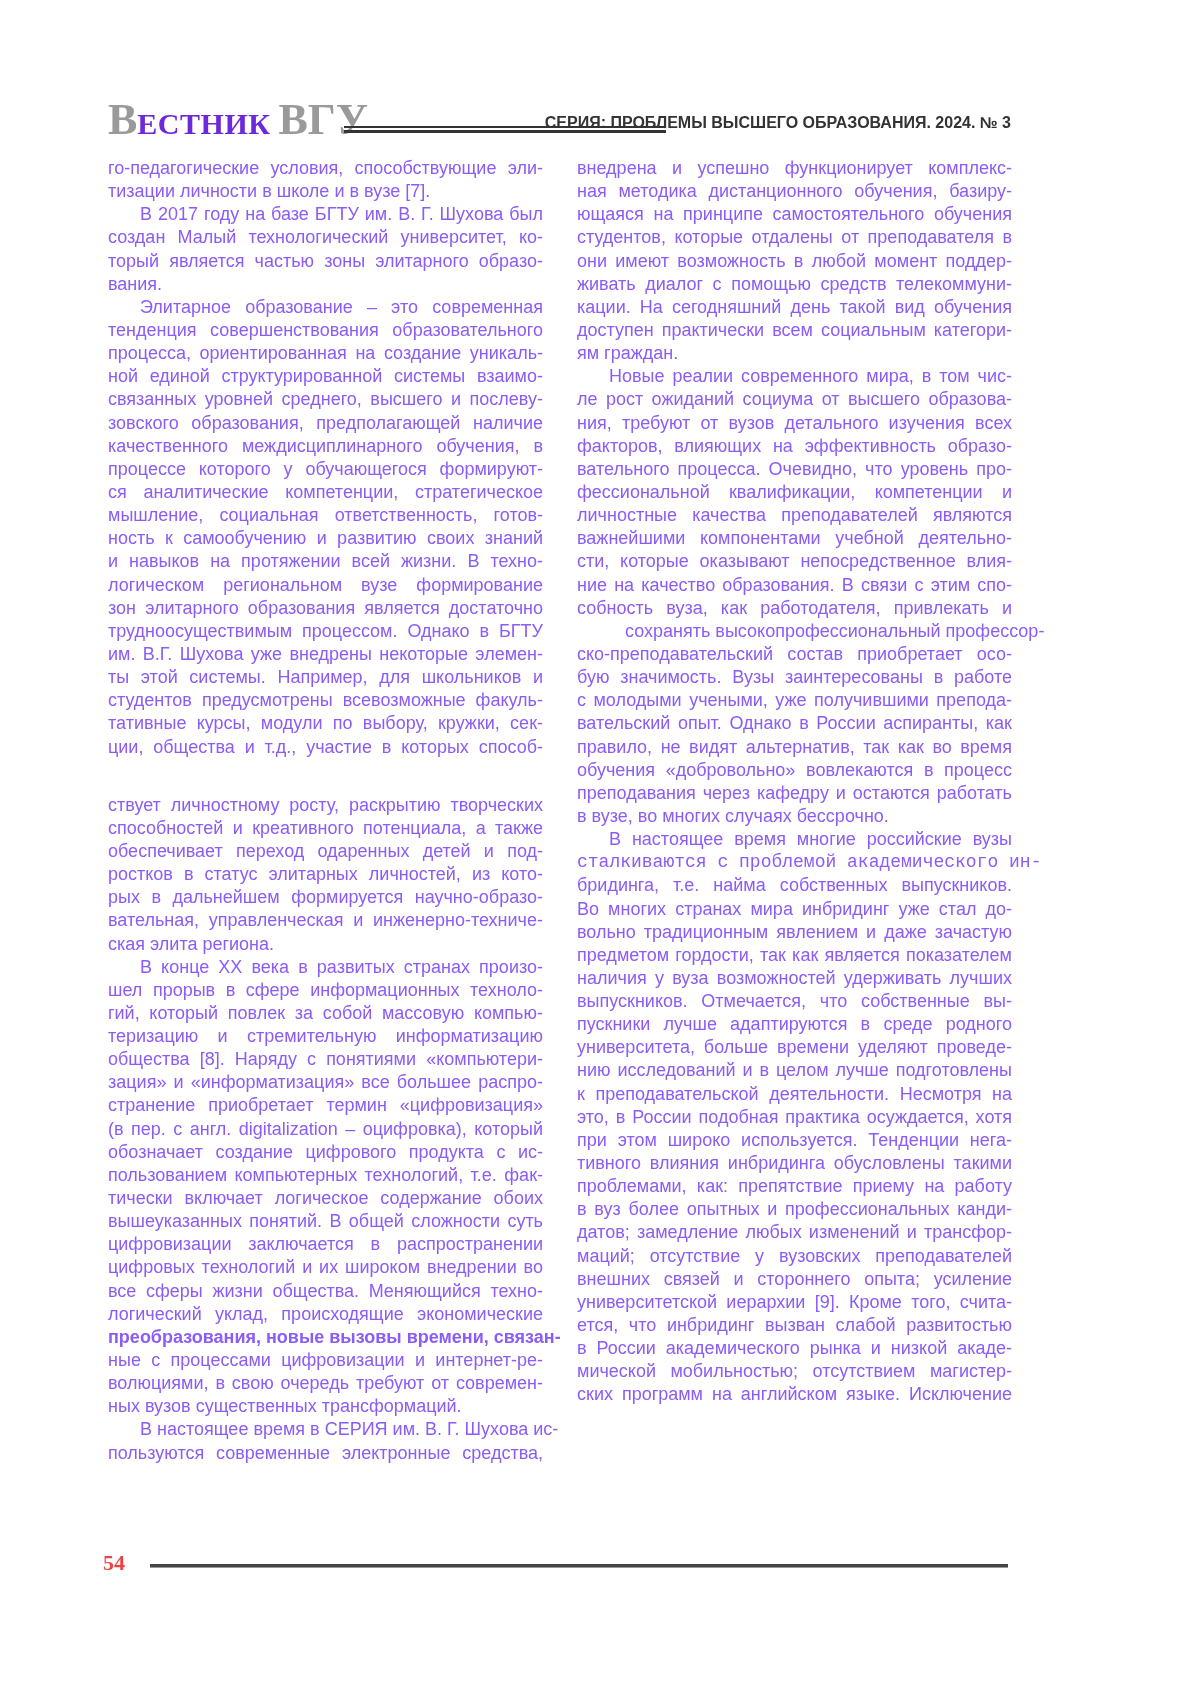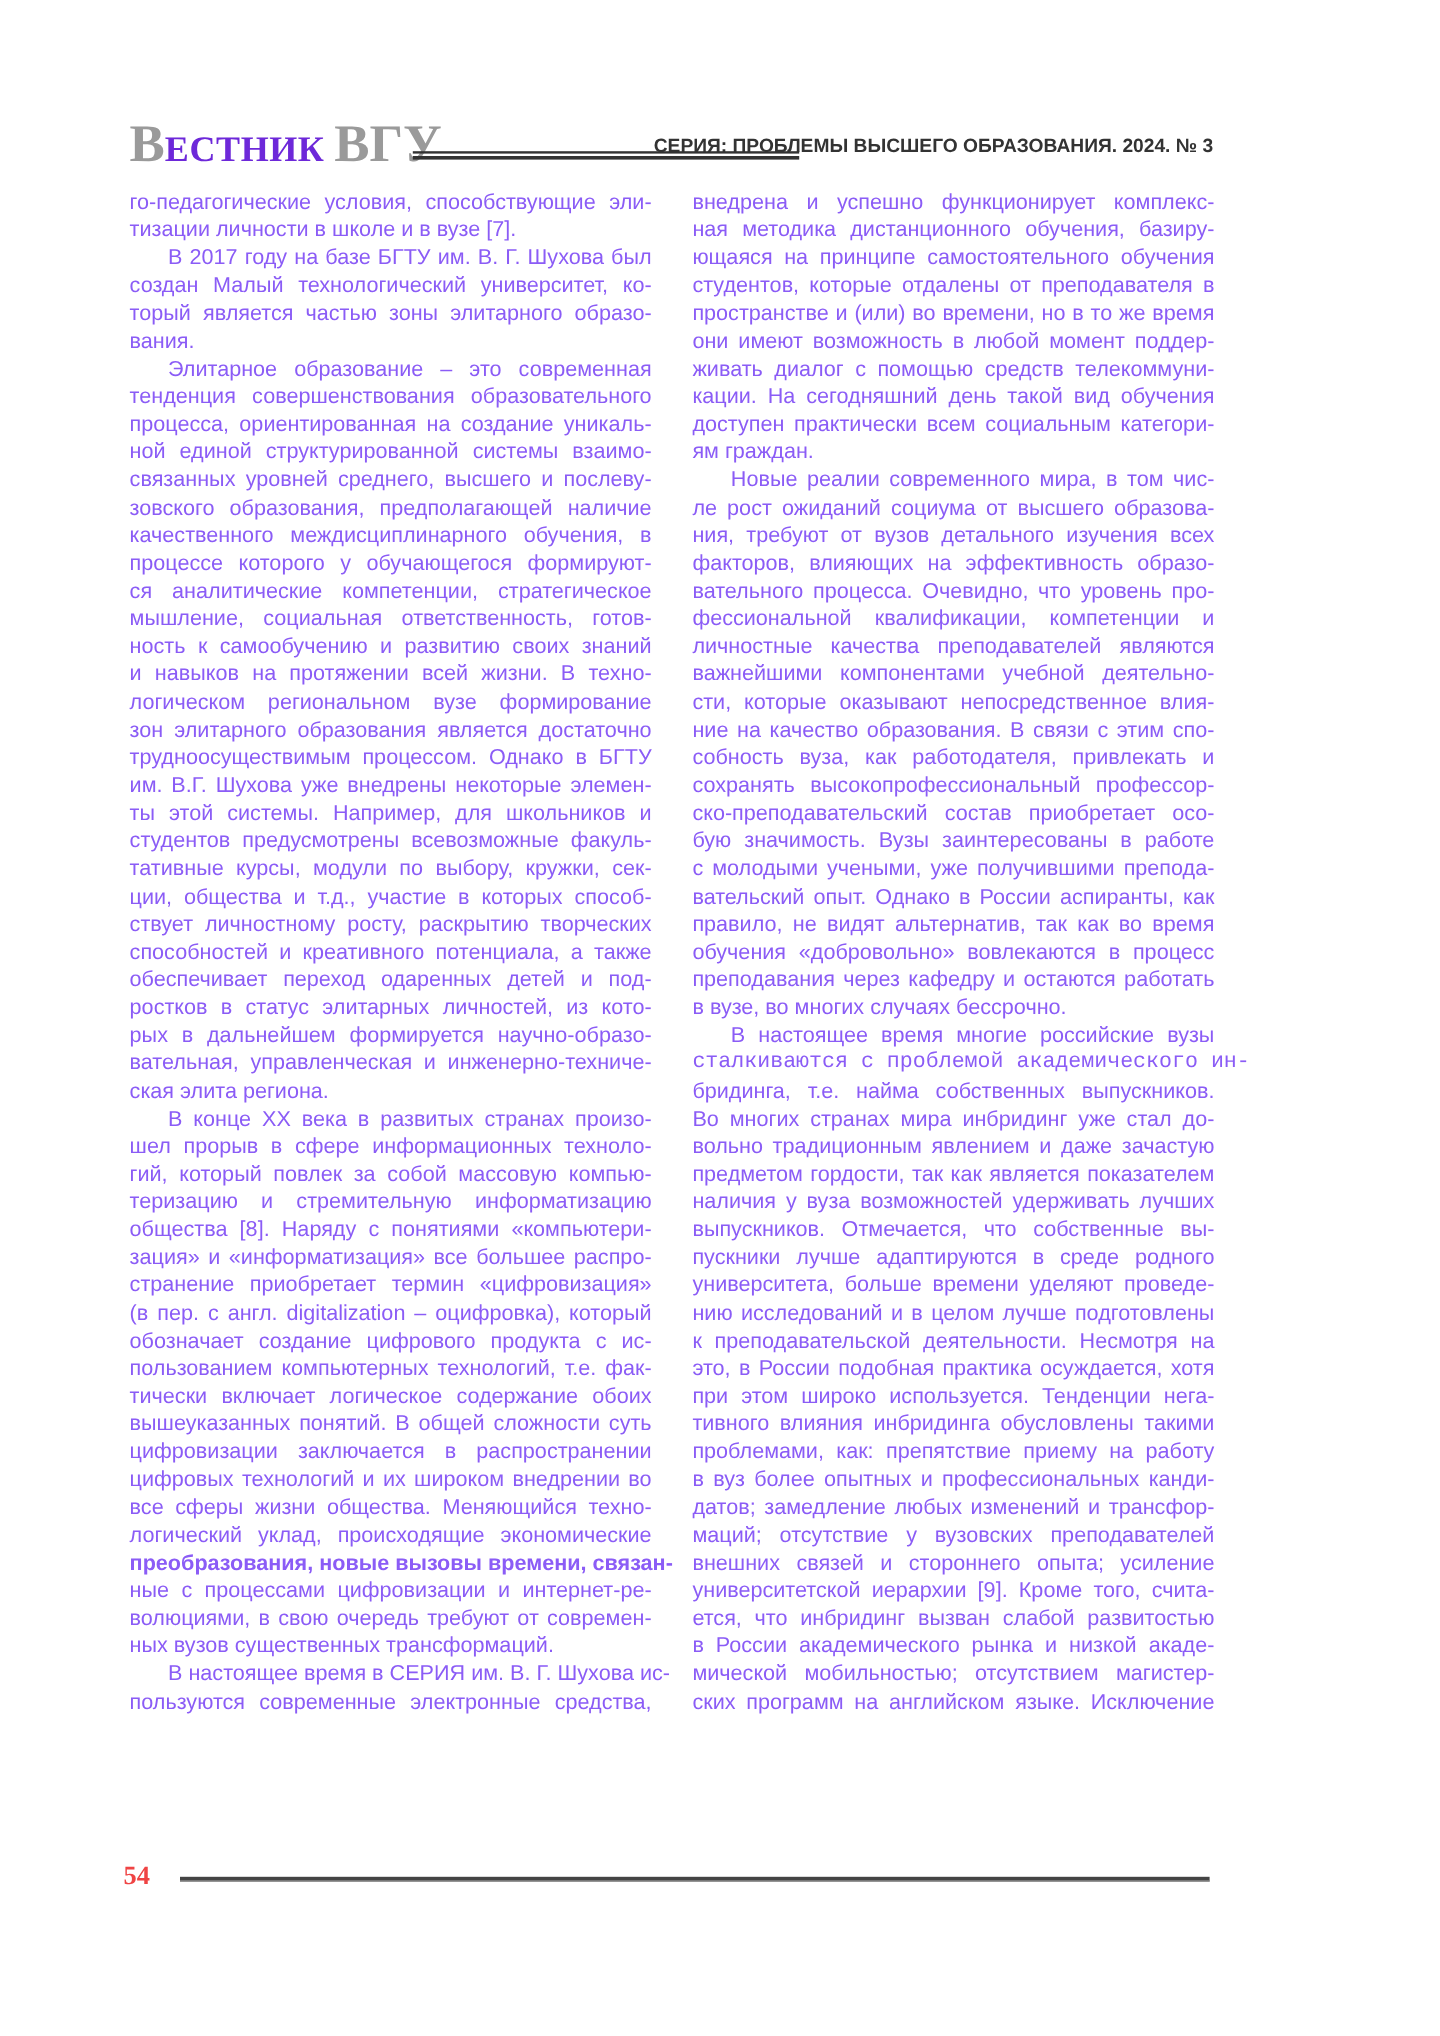--- a/index.html
+++ b/index.html
@@ -51,21 +51,21 @@
     <span class="ln" style="white-space: nowrap;">ность к самообучению и развитию своих знаний</span>
     <span class="ln" style="white-space: nowrap;">и навыков на протяжении всей жизни. В техно-</span>
     <span class="ln" style="white-space: nowrap;">логическом региональном вузе формирование</span>
     <span class="ln" style="white-space: nowrap;">зон элитарного образования является достаточно</span>
     <span class="ln" style="white-space: nowrap;">трудноосуществимым процессом. Однако в БГТУ</span>
     <span class="ln" style="white-space: nowrap;">им. В.Г. Шухова уже внедрены некоторые элемен-</span>
     <span class="ln" style="white-space: nowrap;">ты этой системы. Например, для школьников и</span>
     <span class="ln" style="white-space: nowrap;">студентов предусмотрены всевозможные факуль-</span>
     <span class="ln" style="white-space: nowrap;">тативные курсы, модули по выбору, кружки, сек-</span>
     <span class="ln" style="white-space: nowrap;">ции, общества и т.д., участие в которых способ-</span>
-    <span class="ln" style="white-space: nowrap;">ствует личностному росту, раскрытию творческих</span>
+    <span class="ln" style="white-space: nowrap; margin-top: 35px;">ствует личностному росту, раскрытию творческих</span>
     <span class="ln" style="white-space: nowrap;">способностей и креативного потенциала, а также</span>
     <span class="ln" style="white-space: nowrap;">обеспечивает переход одаренных детей и под-</span>
     <span class="ln" style="white-space: nowrap;">ростков в статус элитарных личностей, из кото-</span>
     <span class="ln" style="white-space: nowrap;">рых в дальнейшем формируется научно-образо-</span>
     <span class="ln" style="white-space: nowrap;">вательная, управленческая и инженерно-техниче-</span>
     <span class="ln last" style="white-space: nowrap;">ская элита региона.</span>
     <span class="ln ind" style="white-space: nowrap;">В конце XX века в развитых странах произо-</span>
     <span class="ln" style="white-space: nowrap;">шел прорыв в сфере информационных техноло-</span>
     <span class="ln" style="white-space: nowrap;">гий, который повлек за собой массовую компью-</span>
     <span class="ln" style="white-space: nowrap;">теризацию и стремительную информатизацию</span>
@@ -86,38 +86,37 @@
     <span class="ln" style="white-space: nowrap;">волюциями, в свою очередь требуют от современ-</span>
     <span class="ln last" style="white-space: nowrap;">ных вузов существенных трансформаций.</span>
     <span class="ln ind" style="white-space: nowrap;">В настоящее время в СЕРИЯ им. В. Г. Шухова ис-</span>
     <span class="ln" style="white-space: nowrap;">пользуются современные электронные средства,</span>
   </div>
 <div class="col right" id="col-right">
     <span class="ln" style="white-space: nowrap;">внедрена и успешно функционирует комплекс-</span>
     <span class="ln" style="white-space: nowrap;">ная методика дистанционного обучения, базиру-</span>
     <span class="ln" style="white-space: nowrap;">ющаяся на принципе самостоятельного обучения</span>
     <span class="ln" style="white-space: nowrap;">студентов, которые отдалены от преподавателя в</span>
-    <span class="ln" style="white-space: nowrap;">пространстве и (или) во времени, но в то же время</span>
     <span class="ln" style="white-space: nowrap;">они имеют возможность в любой момент поддер-</span>
     <span class="ln" style="white-space: nowrap;">живать диалог с помощью средств телекоммуни-</span>
     <span class="ln" style="white-space: nowrap;">кации. На сегодняшний день такой вид обучения</span>
     <span class="ln" style="white-space: nowrap;">доступен практически всем социальным категори-</span>
     <span class="ln last" style="white-space: nowrap;">ям граждан.</span>
     <span class="ln ind" style="white-space: nowrap;">Новые реалии современного мира, в том чис-</span>
     <span class="ln" style="white-space: nowrap;">ле рост ожиданий социума от высшего образова-</span>
     <span class="ln" style="white-space: nowrap;">ния, требуют от вузов детального изучения всех</span>
     <span class="ln" style="white-space: nowrap;">факторов, влияющих на эффективность образо-</span>
     <span class="ln" style="white-space: nowrap;">вательного процесса. Очевидно, что уровень про-</span>
     <span class="ln" style="white-space: nowrap;">фессиональной квалификации, компетенции и</span>
     <span class="ln" style="white-space: nowrap;">личностные качества преподавателей являются</span>
     <span class="ln" style="white-space: nowrap;">важнейшими компонентами учебной деятельно-</span>
     <span class="ln" style="white-space: nowrap;">сти, которые оказывают непосредственное влия-</span>
     <span class="ln" style="white-space: nowrap;">ние на качество образования. В связи с этим спо-</span>
     <span class="ln" style="white-space: nowrap;">собность вуза, как работодателя, привлекать и</span>
-    <span class="ln" style="white-space: nowrap;">сохранять высокопрофессиональный профессор-</span>
+    <span class="ln" style="white-space: nowrap; margin-left: 48px;">сохранять высокопрофессиональный профессор-</span>
     <span class="ln" style="white-space: nowrap;">ско-преподавательский состав приобретает осо-</span>
     <span class="ln" style="white-space: nowrap;">бую значимость. Вузы заинтересованы в работе</span>
     <span class="ln" style="white-space: nowrap;">с молодыми учеными, уже получившими препода-</span>
     <span class="ln" style="white-space: nowrap;">вательский опыт. Однако в России аспиранты, как</span>
     <span class="ln" style="white-space: nowrap;">правило, не видят альтернатив, так как во время</span>
     <span class="ln" style="white-space: nowrap;">обучения «добровольно» вовлекаются в процесс</span>
     <span class="ln" style="white-space: nowrap;">преподавания через кафедру и остаются работать</span>
     <span class="ln last" style="white-space: nowrap;">в вузе, во многих случаях бессрочно.</span>
     <span class="ln ind" style="white-space: nowrap;">В настоящее время многие российские вузы</span>
     <span class="ln" style="white-space: nowrap; font-family: Liberation Mono, monospace;">сталкиваются с проблемой академического ин-</span>

